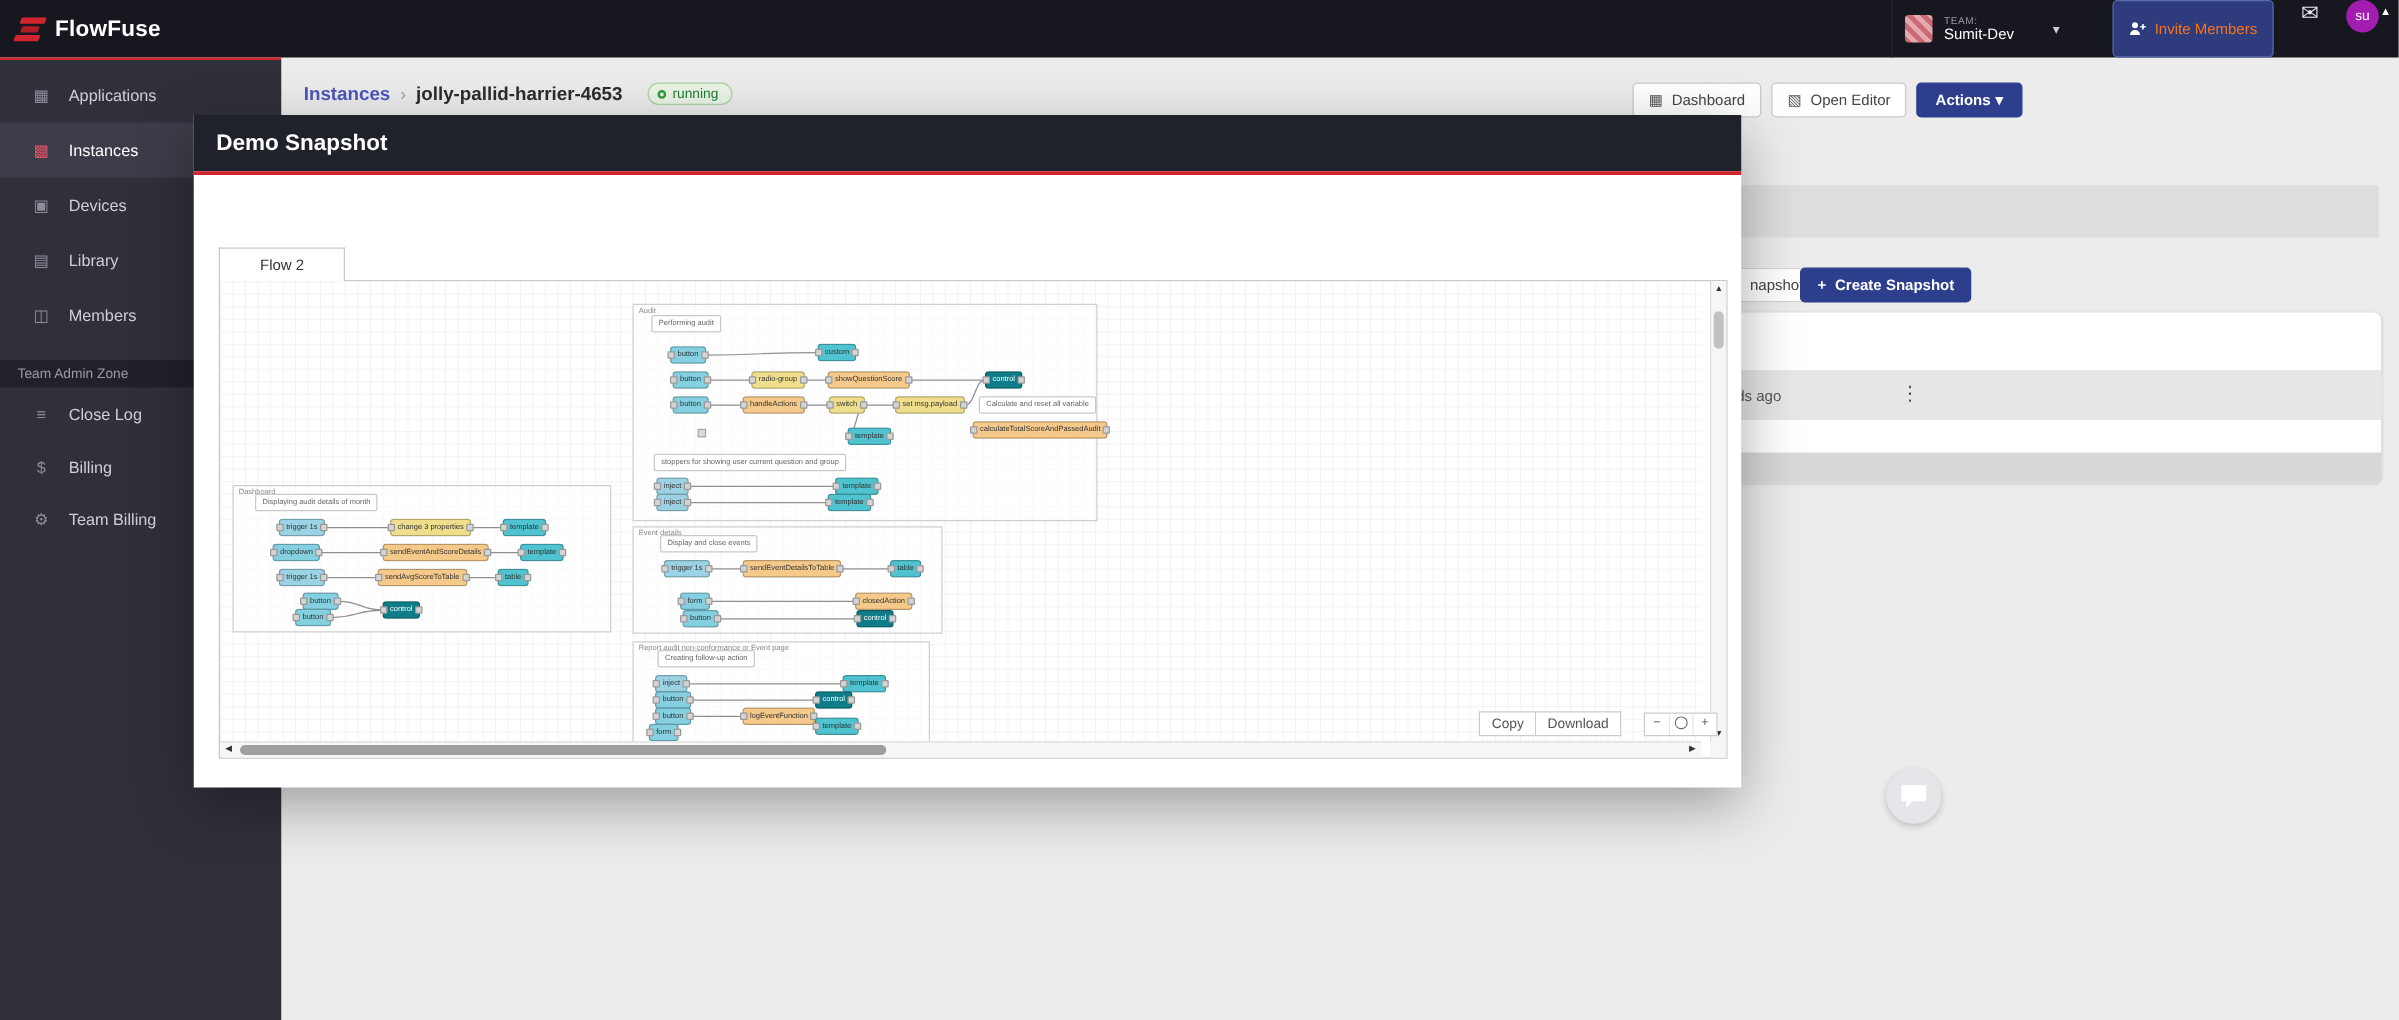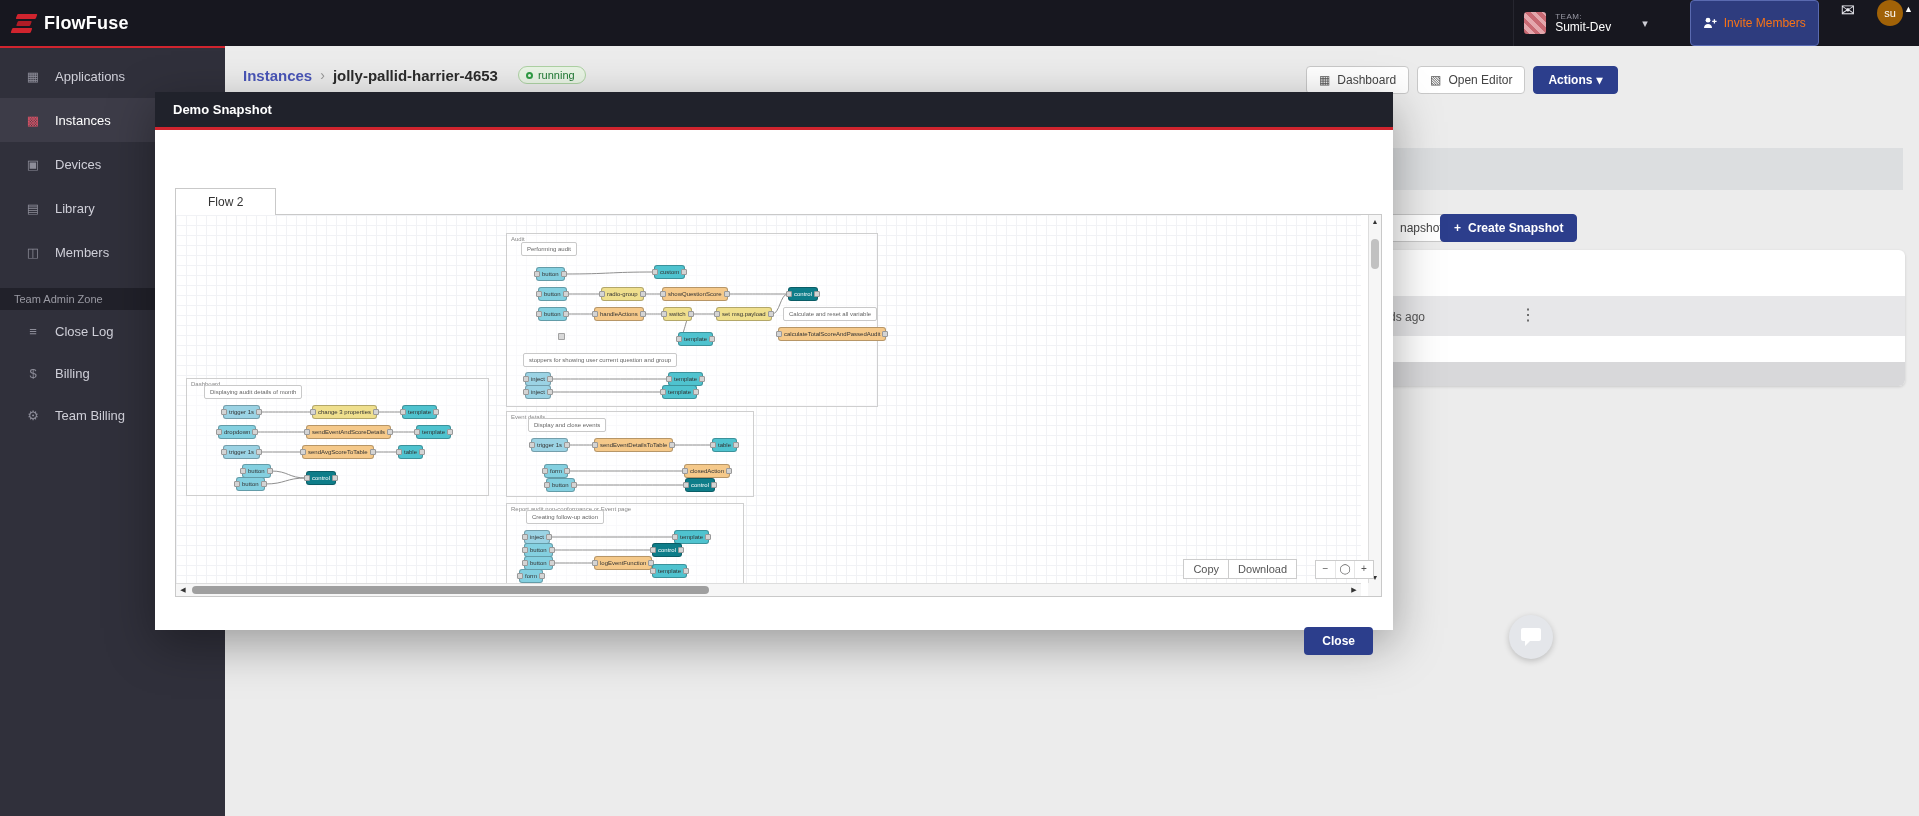--- a/index.html
+++ b/index.html
@@ -19,21 +19,21 @@
   .nav-right{display:flex;gap:16px;padding-right:16px;height:100%;}
   .team-select{display:flex;align-items:center;gap:9px;cursor:pointer;padding:0 26px 0 10px;height:100%;border-left:1px solid #26262f;}
   .team-avatar{width:22px;height:22px;border-radius:3px;background:
      repeating-linear-gradient(45deg,#c96a74 0 4px,#e4a7ad 4px 8px);}
   .team-texts{display:flex;flex-direction:column;line-height:1.15;}
   .team-label{font-size:8px;color:#9a9aa6;letter-spacing:.5px;}
   .team-name{font-size:12px;color:#fff;}
   .team-chevron{color:#cfcfd6;font-size:11px;margin-left:22px;}
   .invite-btn{display:flex;align-items:center;gap:7px;background:#2e3c7e;border:1px solid #5a6ab0;color:#f97316;font-size:12px;padding:5px 12px;border-radius:4px;cursor:pointer;font-family:inherit;}
   .mail-icon{color:#e8e8ee;font-size:17px;cursor:pointer;padding:0 6px;}
-  .user-avatar{width:26px;height:26px;border-radius:50%;background:#a16207;color:#fff;font-size:11px;display:flex;align-items:center;justify-content:center;cursor:pointer;}
+  .user-avatar{width:26px;height:26px;border-radius:50%;background:#a21caf;color:#fff;font-size:11px;display:flex;align-items:center;justify-content:center;cursor:pointer;}
   .scroll-top{position:absolute;top:4px;right:6px;color:#fff;font-size:9px;z-index:45;}
 
   
   .sidebar{position:absolute;top:48px;left:0;bottom:0;width:225px;background:#30303b;z-index:30;padding-top:6px;}
   .side-item{display:flex;align-items:center;gap:13px;height:44px;padding-left:24px;color:#cfcfd8;font-size:13px;cursor:pointer;}
   .side-item .icn{width:18px;text-align:center;color:#8d8d99;font-size:13px;}
   .side-item.selected{background:#3d3c48;color:#fff;}
   .side-item.selected .icn{color:#dd5266;}
   .side-section{margin-top:14px;background:#21212a;color:#9a9aa3;font-size:11px;padding:5px 0 5px 14px;}
   .side-item.admin{height:42px;}
@@ -57,21 +57,21 @@
   .create-snap-btn{position:absolute;top:166px;left:1215px;display:flex;align-items:center;gap:7px;background:#2c3e8c;border-radius:4px;border:1px solid #2c3e8c;color:#fff;font-size:12px;font-weight:600;padding:6px 13px;cursor:pointer;font-family:inherit;}
   .partial-created{position:absolute;top:213px;left:1166px;color:#666;font-size:12px;}
   .bg-card{position:absolute;top:202px;left:925px;width:755px;height:136px;background:#fff;border-radius:6px;box-shadow:0 1px 3px rgba(0,0,0,.15);}
   .bg-card .row{position:absolute;top:46px;left:0;right:0;height:40px;background:#e7e7e9;}
   .bg-card .foot{position:absolute;top:112px;left:0;right:0;height:24px;background:#d8d8da;border-radius:0 0 6px 6px;}
   .partial-time{position:absolute;top:262px;left:1164px;color:#555;font-size:12px;z-index:5;}
   .kebab{position:absolute;top:257px;left:1295px;color:#555;font-size:16px;z-index:5;cursor:pointer;width:16px;text-align:center;}
 
   
   .modal{position:absolute;top:92px;left:155px;width:1238px;height:538px;background:#fff;z-index:50;box-shadow:0 14px 45px rgba(0,0,0,.35);}
-  .modal-header{height:35px;background:#20222b;display:flex;align-items:center;padding-left:18px;color:#fff;font-size:13px;font-weight:700;}
+  .modal-header{height:45px;background:#20222b;display:flex;align-items:center;padding-left:18px;color:#fff;font-size:18px;font-weight:700;}
   .modal-redline{height:3px;background:#d0242e;}
   .modal-body{padding:17px 20px 0 20px;}
   .tabbar{display:flex;margin-top:40px;}
   .tab{display:inline-block;padding:6px 32px;font-size:12px;color:#333;background:#fff;border:1px solid #c9c9c9;border-bottom:none;position:relative;top:1px;z-index:2;cursor:pointer;}
   .canvas-wrap{position:relative;width:1207px;height:383px;border:1px solid #c9c9c9;background:#fff;}
 
   .flow-canvas{position:absolute;top:0;left:0;width:1185px;height:370px;overflow:hidden;background-color:#fff;
     background-image:linear-gradient(#f1f2f5 1px,transparent 1px),linear-gradient(90deg,#f1f2f5 1px,transparent 1px);
     background-size:10px 10px;}
   .wires{position:absolute;top:0;left:0;z-index:1;}
@@ -346,23 +346,20 @@
         <div class="vthumb"></div>
         <span class="arr down">▼</span>
       </div>
       <div class="hscroll">
         <span class="arr left">◀</span>
         <div class="hthumb"></div>
         <span class="arr right">▶</span>
       </div>
       <div class="scroll-corner"></div>
     </div>
-    <div class="modal-footer">
-      <button class="close-btn">Close</button>
-    </div>
   </div>
 </div>
 
 <div class="chat-widget">
   <svg width="22" height="20" viewBox="0 0 22 20">
     <path d="M3 1h16a2 2 0 0 1 2 2v9a2 2 0 0 1-2 2h-9l-5 5v-5H3a2 2 0 0 1-2-2V3a2 2 0 0 1 2-2z" fill="#fff"></path>
   </svg>
 </div>
 
 </body></html>

